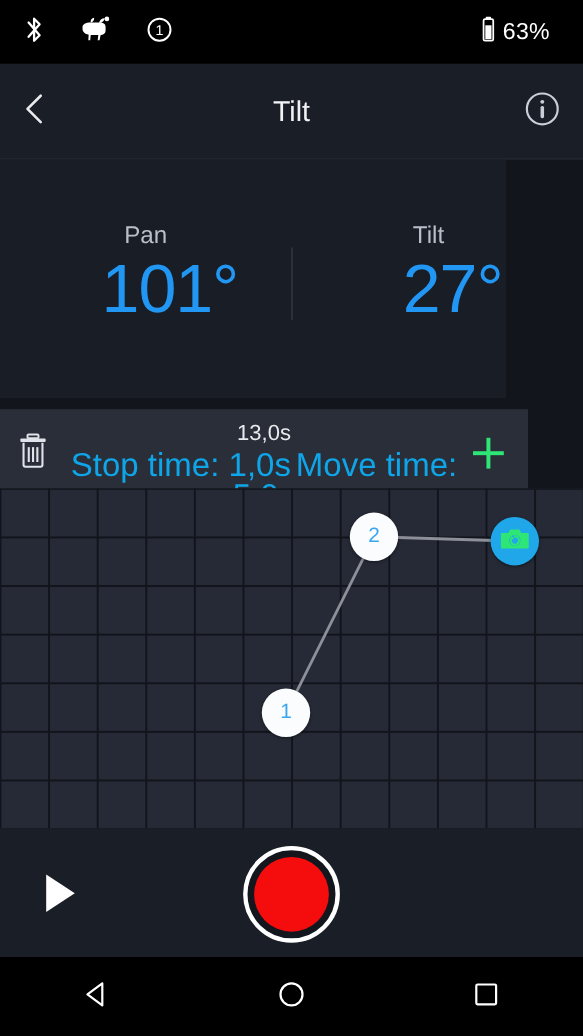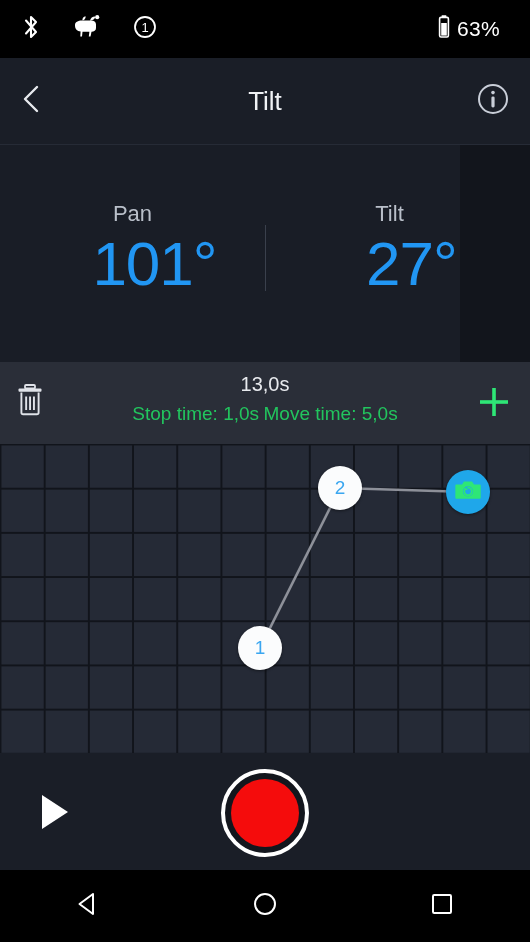--- a/index.html
+++ b/index.html
@@ -43,31 +43,31 @@
     background:#3a404c;
   }
   .pt-col { position:absolute; top:0; width:265px; text-align:center; }
   .pt-col.pan { left:0; }
   .pt-col.tilt { left:257px; }
   .pt-label { color:#b9bfc9; font-size:22px; margin-top:56px; }
   .pt-value { color:#2196f3; font-size:62px; font-weight:300; line-height:1.05; margin-top:4px; letter-spacing:-1px;padding-left:44px; }
 
   
   .infobar {
-    position:absolute; left:0; top:362px; width:530px; height:82px;
+    position:absolute; left:0; top:372px; width:480px; height:82px;
     background:#2a2e38;
   }
   .ib-trash { position:absolute; left:14px; top:20px; cursor:pointer; }
   .ib-plus  { position:absolute; right:14px; top:18px; cursor:pointer; }
   .ib-center {
     position:absolute; left:60px; right:60px; top:8px; text-align:center;
   }
   .ib-total { color:#e8eaee; font-size:20px; line-height:28px; }
   .ib-times { margin-top:2px; }
-  .ib-time  { color:#22c55e; font-size:19px; line-height:28px; }
+  .ib-time  { color:#0ea5e9; font-size:30px; line-height:28px; }
   .ib-time + .ib-time { }
 
   
   .grid {
     position:absolute; left:0; top:444px; width:530px; height:309px;
     background:#252a36;
     background-image:
       linear-gradient(to right,  #11141b 1.5px, transparent 1.5px),
       linear-gradient(to bottom, #11141b 1.5px, transparent 1.5px);
     background-size:44.2px 44.2px;

